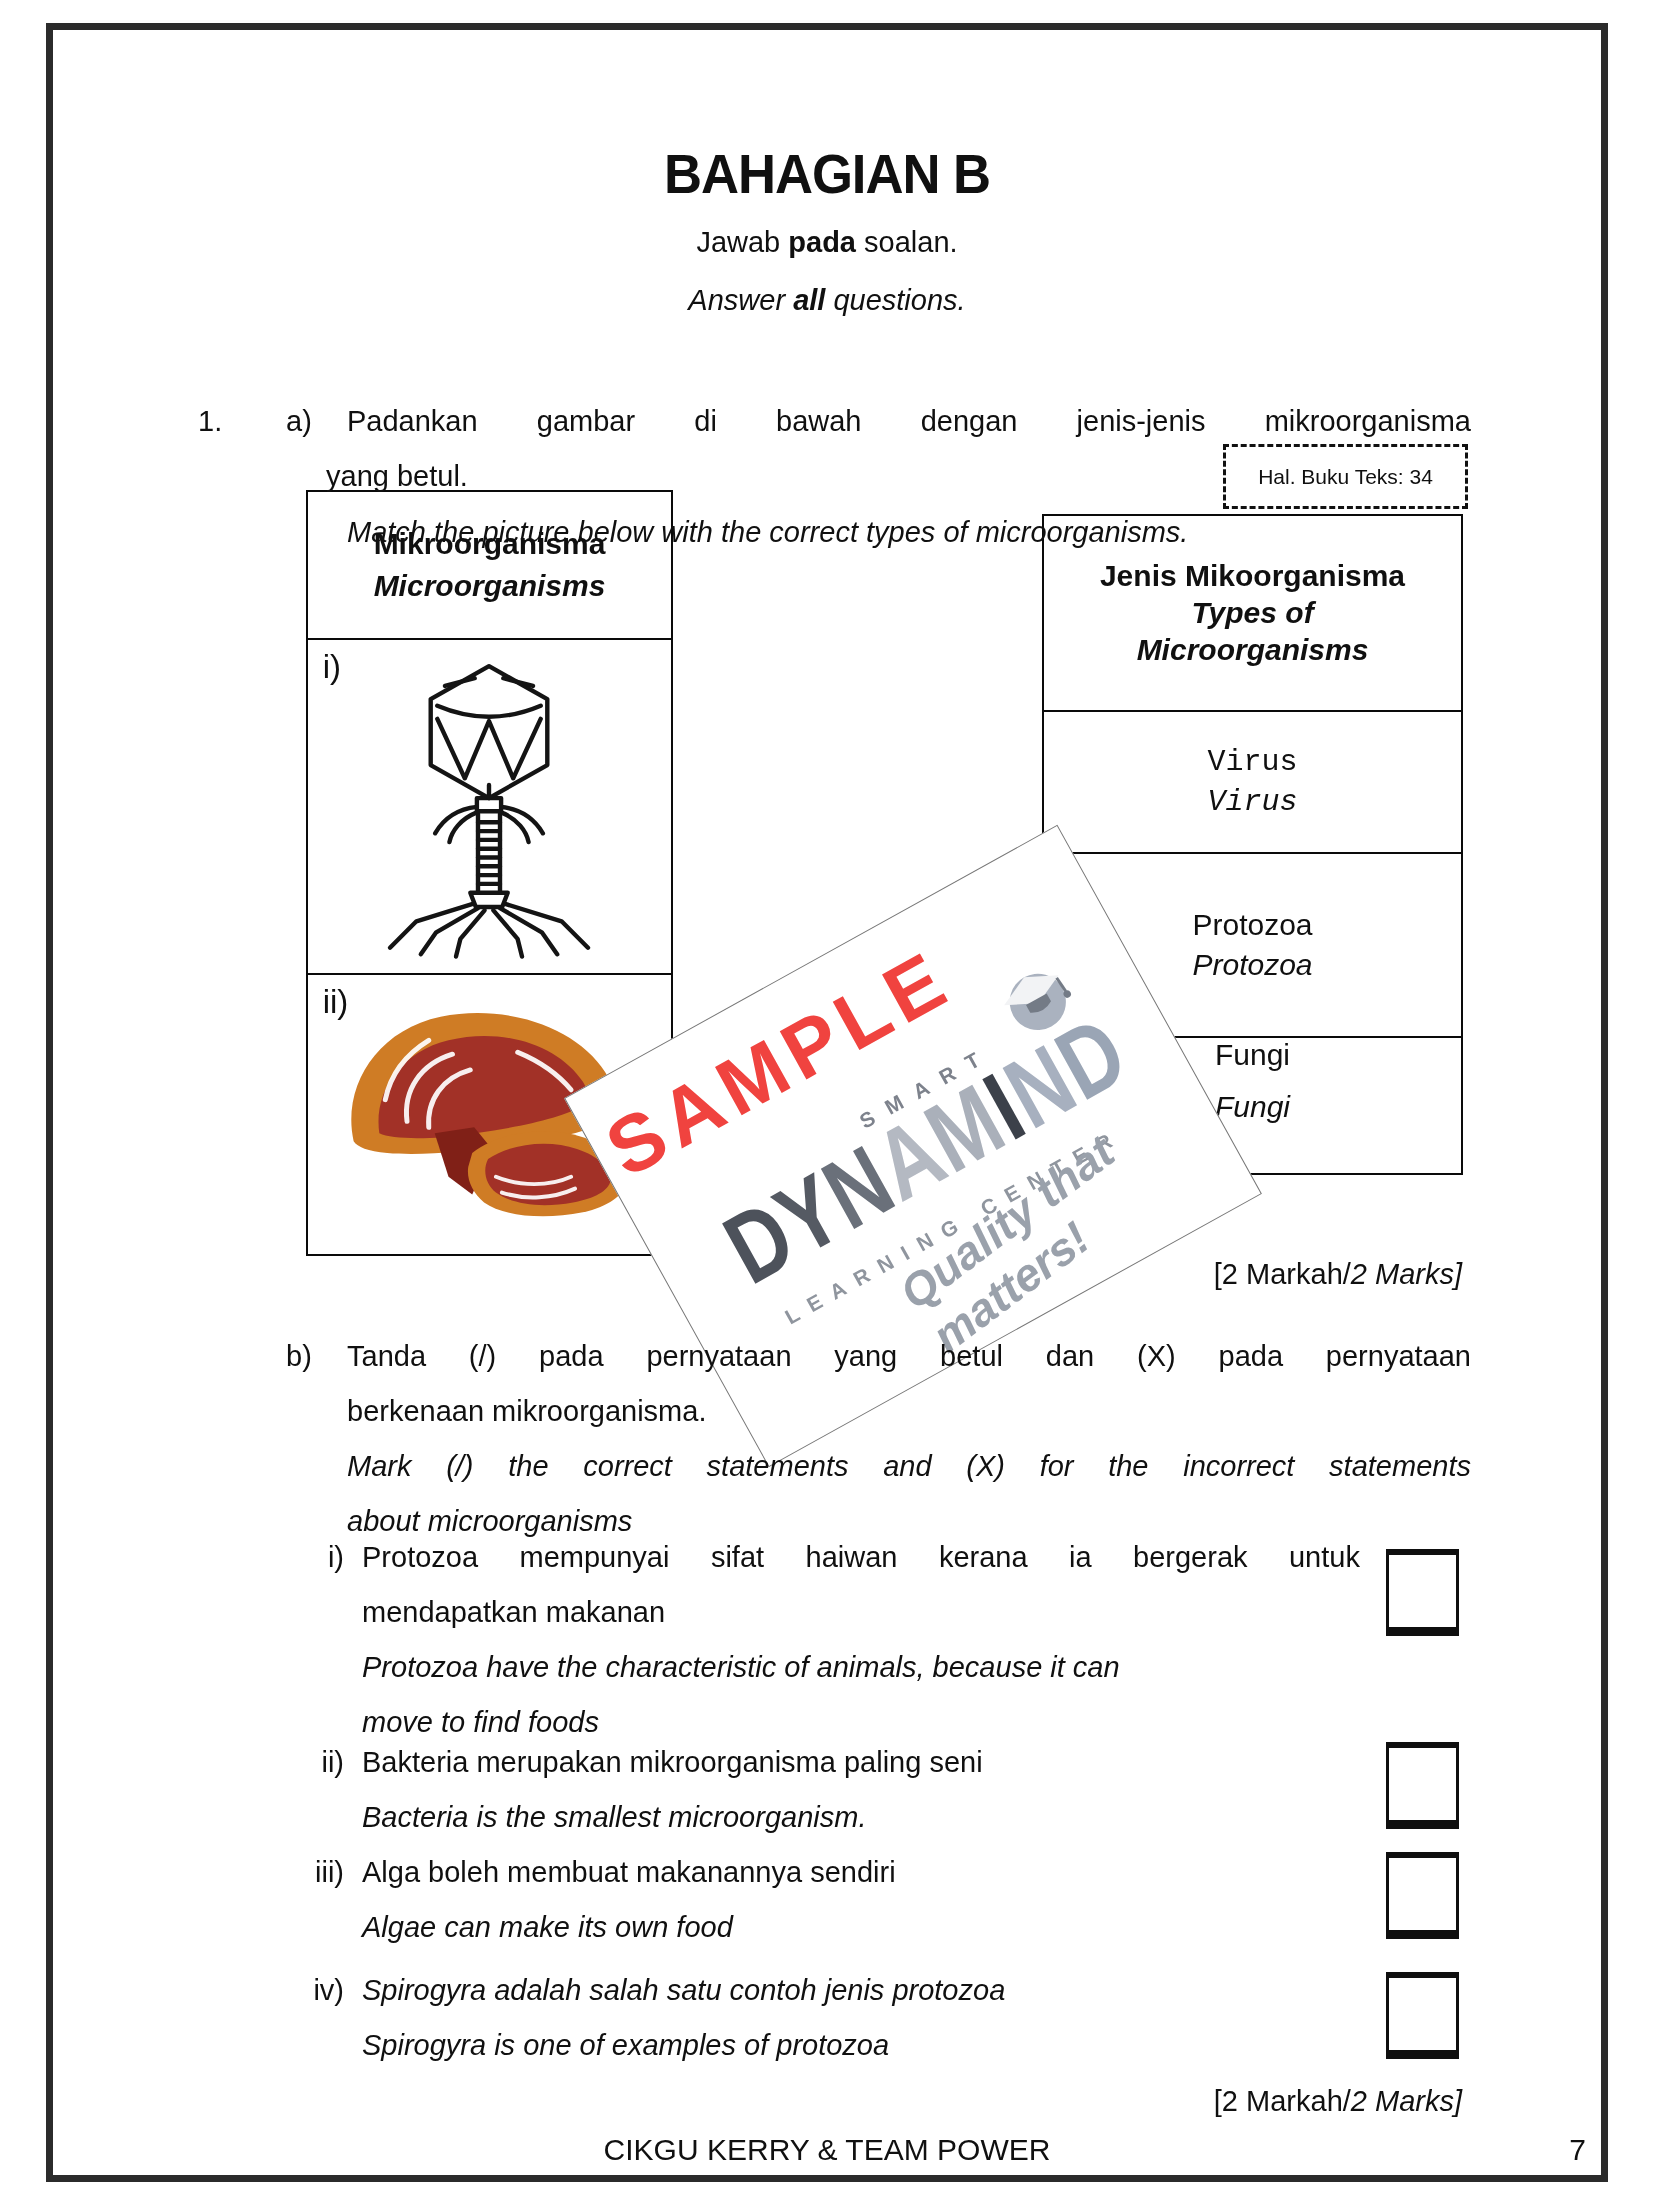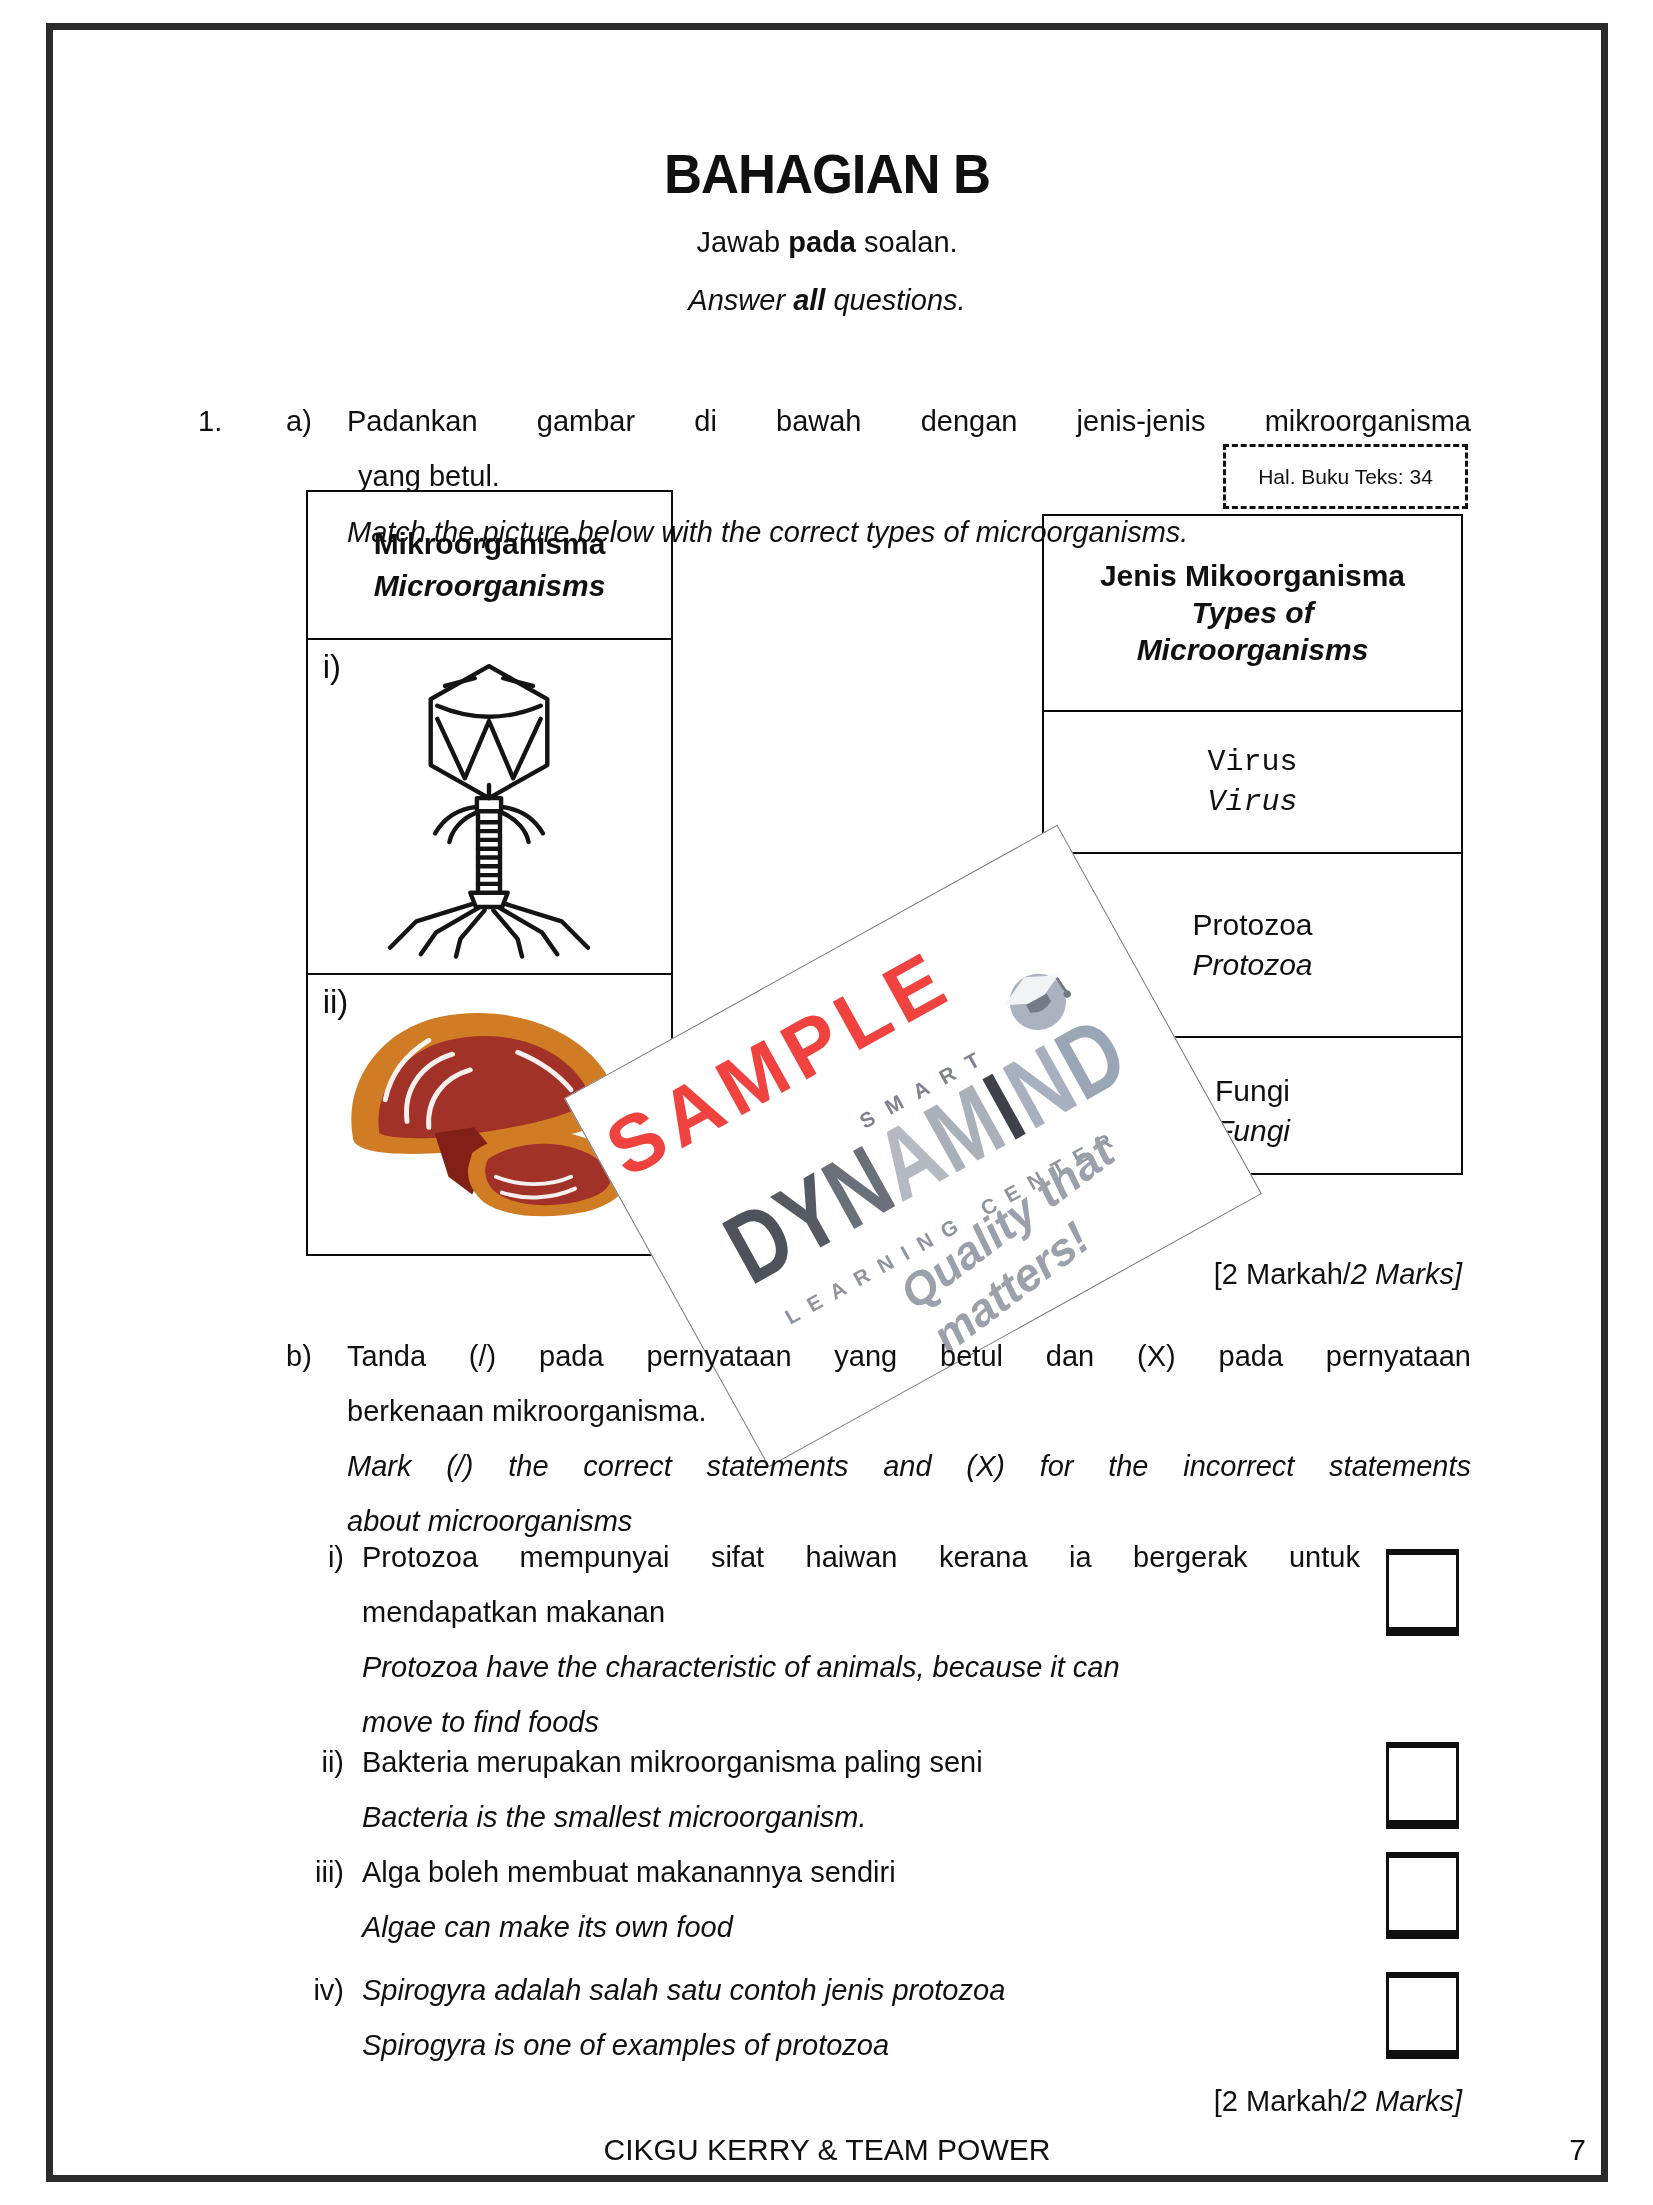--- a/index.html
+++ b/index.html
@@ -106,21 +106,21 @@
     <div class="th it">Microorganisms</div>
   </div>
   <div class="cell" style="height:140px;gap:6.3px;font-family:Liberation Mono, monospace;">
     <div class="td">Virus</div>
     <div class="td it">Virus</div>
   </div>
   <div class="cell" style="height:182px;gap:6.3px;">
     <div class="td">Protozoa</div>
     <div class="td it">Protozoa</div>
   </div>
-  <div class="cell" style="flex:1;gap:6px;margin-top:36px;">
+  <div class="cell" style="flex:1;gap:18px;">
     <div class="td">Fungi</div>
     <div class="td it">Fungi</div>
   </div>
 </div>
 
 <div class="a wm">
   <div class="a wm-sample" style="color:#f0433f;">SAMPLE</div>
   <div class="a wm-smart" style="color:#7d828c;">SMART</div>
   <div class="a wm-brand"><span style="color: rgb(77, 82, 91);">D</span><span style="color: rgb(85, 90, 99);">Y</span><span style="color: rgb(106, 112, 122);">N</span><span style="color: rgb(180, 185, 194);">A</span><span style="color: rgb(170, 176, 186);">M</span><span style="color: rgb(60, 65, 74);">I</span><span style="color: rgb(167, 176, 191);">N</span><span style="color: rgb(154, 165, 181);">D</span></div>
   <svg class="a wm-cap" viewBox="0 0 100 100">
@@ -142,21 +142,21 @@
 <div class="a txt-layer t" style="left:286px;top:405px;">a)</div>
 <div class="a txt-layer t just" style="left:347px;top:405px;width:1124px;">
     <span>Padankan</span>
     <span>gambar</span>
     <span>di</span>
     <span>bawah</span>
     <span>dengan</span>
     <span>jenis-jenis</span>
     <span>mikroorganisma</span>
   </div>
-<div class="a txt-layer t" style="left:358px;top:460px;text-align:right;">yang betul.</div>
+<div class="a txt-layer t" style="left:326px;top:460px;text-align:right;">yang betul.</div>
 <div class="a txt-layer t it" style="left:347px;top:516px;">Match the picture below with the correct types of microorganisms.</div>
 
 <div class="a refbox" style="left:1223px;top:444px;width:239px;height:59px;">
   <span>Hal. Buku Teks: 34</span>
 </div>
 
 <div class="a txt-layer t" style="left:945px;top:1258px;width:517px;text-align:right;"><span>[2 Markah/</span><span class="it">2 Marks]</span></div>
 
 <div class="a txt-layer t" style="left:286px;top:1340px;">b)</div>
 <div class="a txt-layer t just" style="left:347px;top:1340px;width:1124px;">

